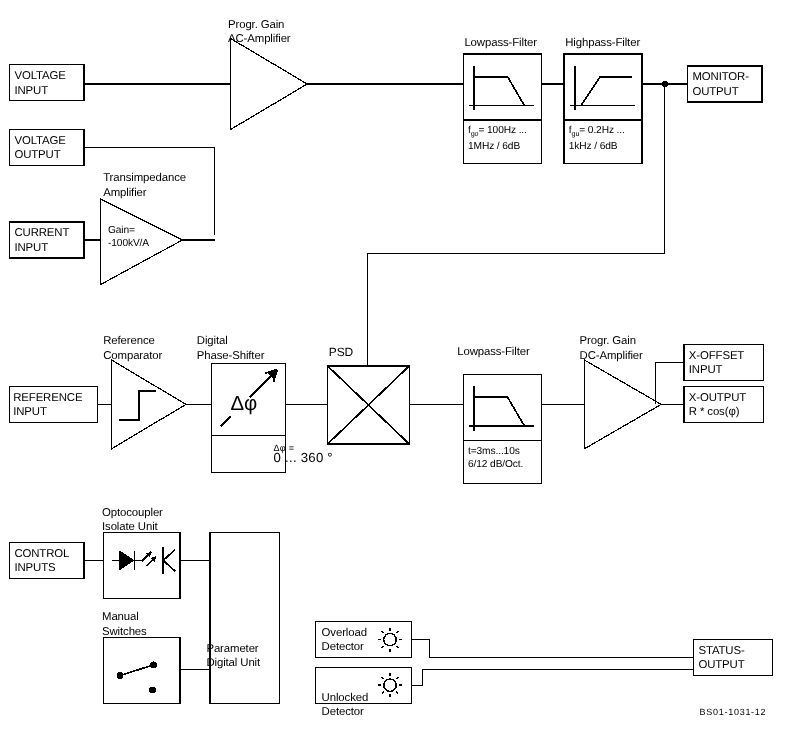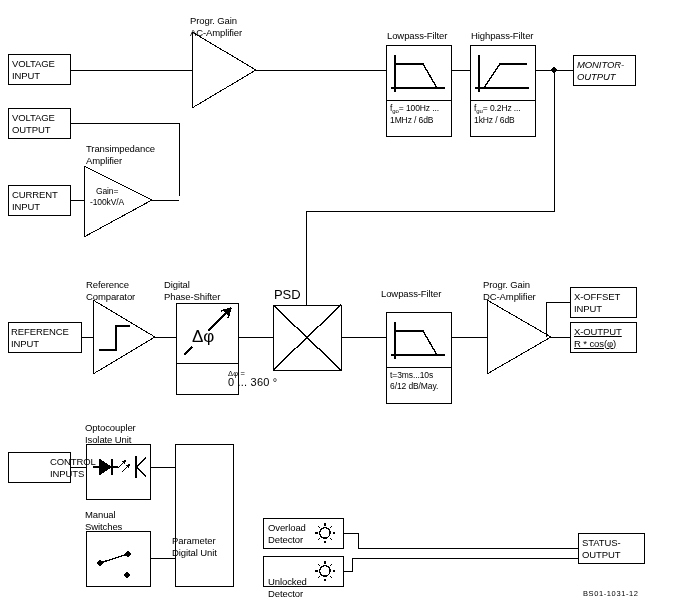--- a/index.html
+++ b/index.html
@@ -46,21 +46,21 @@
   .lbl.tiny {
     font-size: 7.5px;
     line-height: 9px;
     letter-spacing: 0.2px;
   }
   .lbl.phi {
     font-size: 17px;
     line-height: 17px;
   }
   .lbl.psd {
-    font-size: 13px;
+    font-size: 10px;
   }
   .sub {
     font-size: 6px;
     vertical-align: baseline;
     position: relative;
     top: 2px;
   }
 </style>
 </head>
 <body>
@@ -217,55 +217,55 @@
 
   <div class="lbl cap" style="left:190px; top:15px;"><span>Progr. Gain</span><br><span>AC-Amplifier</span></div>
 
   <div class="lbl cap" style="left:387px; top:30px;">Lowpass-Filter</div>
   <div class="lbl cap" style="left:471px; top:30px;">Highpass-Filter</div>
 
   <div class="lbl small" style="left:390px; top:103px;"><span>f</span><span class="sub">go</span><span>= 100Hz ...</span><br><span>1MHz / 6dB</span></div>
 
   <div class="lbl small" style="left:474px; top:103px;"><span>f</span><span class="sub">gu</span><span>= 0.2Hz ...</span><br><span>1kHz / 6dB</span></div>
 
-  <div class="lbl boxtxt" style="left:577px; top:59px;font-style:italic;"><span>MONITOR-</span><br><span>OUTPUT</span></div>
+  <div class="lbl boxtxt" style="left:577px; top:59px;"><span>MONITOR-</span><br><span>OUTPUT</span></div>
 
   <div class="lbl boxtxt" style="left:12px; top:112px;"><span>VOLTAGE</span><br><span>OUTPUT</span></div>
 
   <div class="lbl cap" style="left:86px; top:143px;"><span>Transimpedance</span><br><span>Amplifier</span></div>
 
   <div class="lbl boxtxt" style="left:12px; top:189px;"><span>CURRENT</span><br><span>INPUT</span></div>
 
-  <div class="lbl small" style="left:90px; top:186px;text-align:center;"><span>Gain=</span><br><span>-100kV/A</span></div>
+  <div class="lbl small" style="left:90px; top:186px;"><span>Gain=</span><br><span>-100kV/A</span></div>
 
   <div class="lbl cap" style="left:86px; top:279px;"><span>Reference</span><br><span>Comparator</span></div>
 
   <div class="lbl boxtxt" style="left:11px; top:326px;"><span>REFERENCE</span><br><span>INPUT</span></div>
 
   <div class="lbl cap" style="left:164px; top:279px;"><span>Digital</span><br><span>Phase-Shifter</span></div>
 
   <div class="lbl phi" style="left:192px; top:328px;">Δφ</div>
 
   <div class="lbl tiny" style="left:180px; top:369px;margin-left:48px;"><span>Δφ =</span><br><span style="font-size:11px">0 ... 360 °</span></div>
 
   <div class="lbl psd" style="left:274px; top:289px;">PSD</div>
 
   <div class="lbl cap" style="left:381px; top:288px;">Lowpass-Filter</div>
 
-  <div class="lbl small" style="left:390px; top:370px;"><span>t=3ms...10s</span><br><span>6/12 dB/May.</span></div>
+  <div class="lbl small" style="left:390px; top:370px;"><span>t=3ms...10s</span><br><span>6/12 dB/Oct.</span></div>
 
   <div class="lbl cap" style="left:483px; top:279px;"><span>Progr. Gain</span><br><span>DC-Amplifier</span></div>
 
   <div class="lbl boxtxt" style="left:574px; top:291px;"><span>X-OFFSET</span><br><span>INPUT</span></div>
 
-  <div class="lbl boxtxt" style="left:574px; top:326px;text-decoration:underline;"><span>X-OUTPUT</span><br><span>R * cos(φ)</span></div>
+  <div class="lbl boxtxt" style="left:574px; top:326px;"><span>X-OUTPUT</span><br><span>R * cos(φ)</span></div>
 
   <div class="lbl cap" style="left:85px; top:422px;"><span>Optocoupler</span><br><span>Isolate Unit</span></div>
 
-  <div class="lbl boxtxt" style="left:12px; top:456px;margin-left:38px;"><span>CONTROL</span><br><span>INPUTS</span></div>
+  <div class="lbl boxtxt" style="left:12px; top:456px;"><span>CONTROL</span><br><span>INPUTS</span></div>
 
   <div class="lbl cap" style="left:85px; top:509px;"><span>Manual</span><br><span>Switches</span></div>
 
   <div class="lbl cap" style="left:172px; top:502px;margin-top:33px;"><span>Parameter</span><br><span>Digital Unit</span></div>
 
   <div class="lbl cap" style="left:268px; top:522px;"><span>Overload</span><br><span>Detector</span></div>
 
   <div class="lbl cap" style="left:268px; top:560px;margin-top:16px;"><span>Unlocked</span><br><span>Detector</span></div>
 
   <div class="lbl boxtxt" style="left:582px; top:537px;"><span>STATUS-</span><br><span>OUTPUT</span></div>

